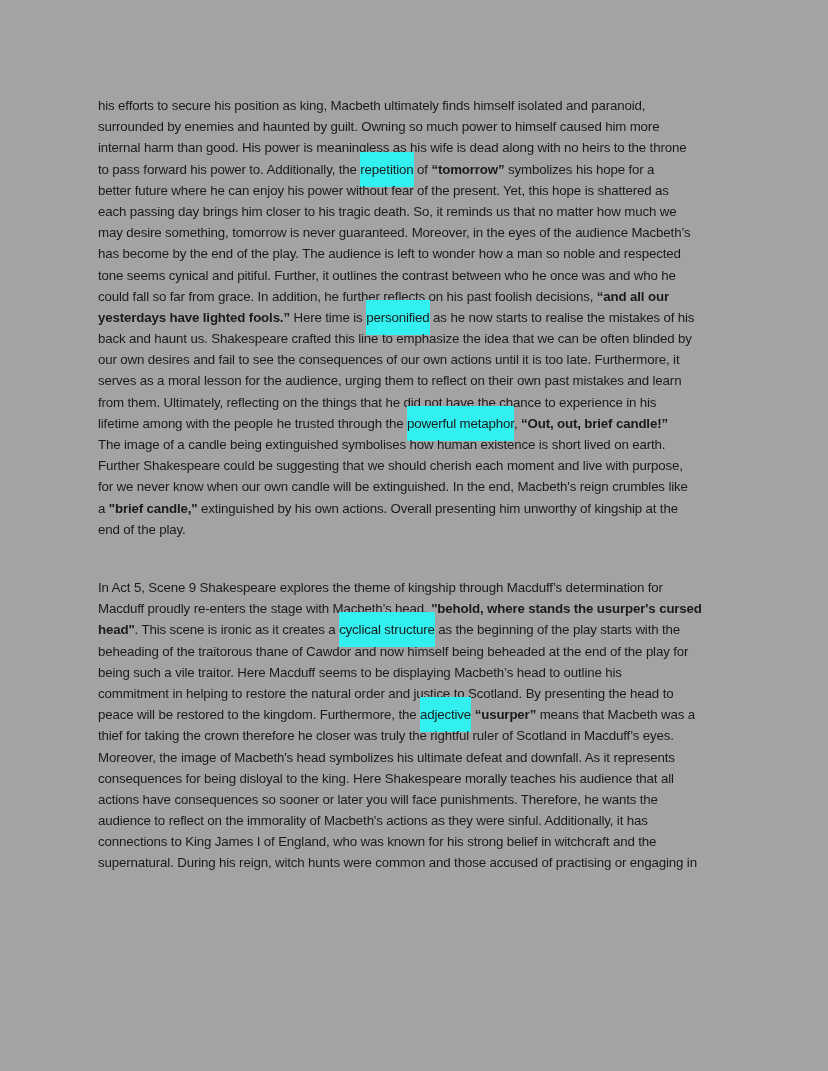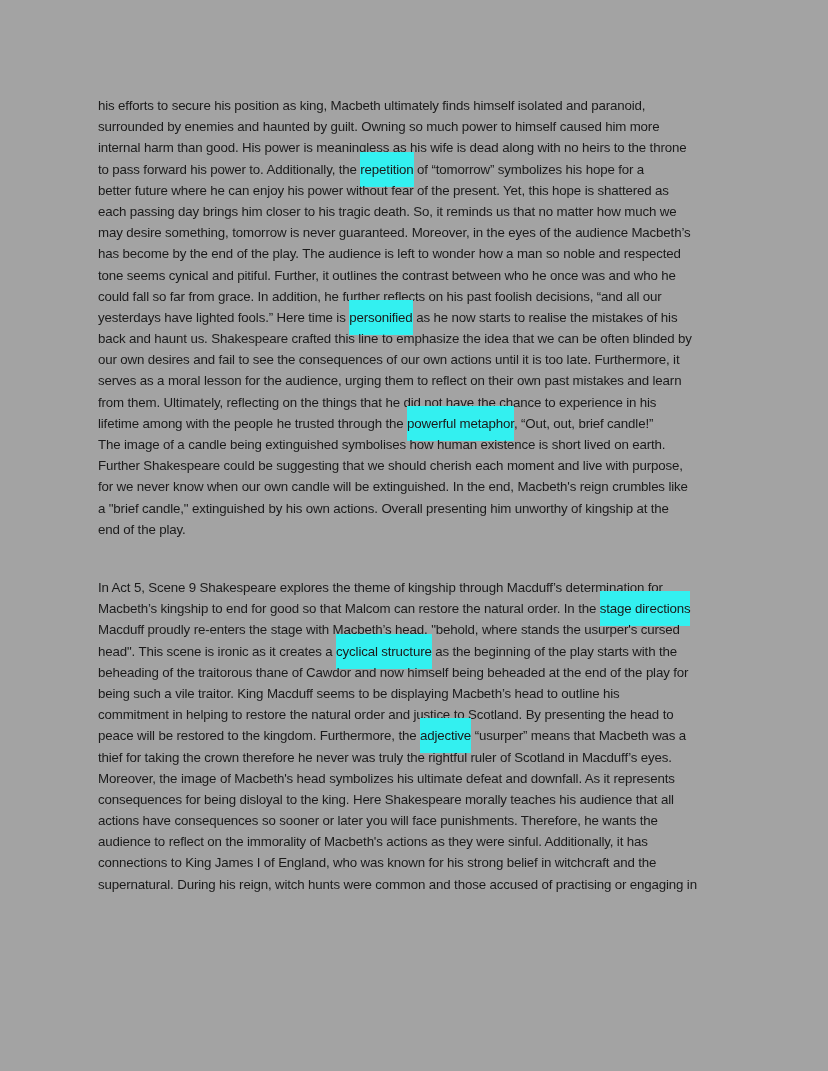--- a/index.html
+++ b/index.html
@@ -6,21 +6,21 @@
   body { width: 828px; height: 1071px; position: relative; overflow: hidden; }
   .page {
     position: absolute; left: 0; top: 0; width: 828px; height: 1071px; background: #a3a3a3;
   }
   .para { position: absolute; left: 98px; }
   .line {
     height: 21.2px; line-height: 21.2px; white-space: nowrap;
     font-family: "Liberation Sans", sans-serif; font-size: 13.3px; color: #1a1a1a;
     letter-spacing: -0.15px;
   }
-  .seg-bold { font-weight: normal; }
+  .seg-bold { font-weight: bold; }
   .seg-hl { background: #33f0f0; padding: 10px 0; }
 </style>
 </head>
 <body>
 
 <div class="page">
   <div class="para" id="para-0" style="top:95px;">
       <div class="line"><span>his efforts to secure his position as king, Macbeth ultimately finds himself isolated and paranoid,</span></div>
       <div class="line"><span>surrounded by enemies and haunted by guilt. Owning so much power to himself caused him more</span></div>
       <div class="line"><span>internal harm than good. His power is meaningless as his wife is dead along with no heirs to the throne</span></div>
@@ -38,28 +38,27 @@
       <div class="line"><span>from them. Ultimately, reflecting on the things that he did not have the chance to experience in his</span></div>
       <div class="line"><span>lifetime among with the people he trusted through the </span><span class="seg-hl">powerful metaphor</span><span>, </span><span class="seg-bold">“Out, out, brief candle!”</span></div>
       <div class="line"><span>The image of a candle being extinguished symbolises how human existence is short lived on earth.</span></div>
       <div class="line"><span>Further Shakespeare could be suggesting that we should cherish each moment and live with purpose,</span></div>
       <div class="line"><span>for we never know when our own candle will be extinguished. In the end, Macbeth's reign crumbles like</span></div>
       <div class="line"><span>a </span><span class="seg-bold">"brief candle,"</span><span> extinguished by his own actions. Overall presenting him unworthy of kingship at the</span></div>
       <div class="line"><span>end of the play.</span></div>
     </div>
   <div class="para" id="para-1" style="top:577px;">
       <div class="line"><span>In Act 5, Scene 9 Shakespeare explores the theme of kingship through Macduff’s determination for</span></div>
-      <div class="line"><span>Macbeth’s kingship to end for good so that Malcom can restore the natural order. In the </span><span class="seg-hl">stage directions</span></div>
       <div class="line"><span>Macduff proudly re-enters the stage with Macbeth’s head, </span><span class="seg-bold">"behold, where stands the usurper's cursed</span></div>
       <div class="line"><span class="seg-bold">head"</span><span>. This scene is ironic as it creates a </span><span class="seg-hl">cyclical structure</span><span> as the beginning of the play starts with the</span></div>
       <div class="line"><span>beheading of the traitorous thane of Cawdor and now himself being beheaded at the end of the play for</span></div>
-      <div class="line"><span>being such a vile traitor. King Macduff seems to be displaying Macbeth’s head to outline his</span></div>
+      <div class="line"><span>being such a vile traitor. Here Macduff seems to be displaying Macbeth’s head to outline his</span></div>
       <div class="line"><span>commitment in helping to restore the natural order and justice to Scotland. By presenting the head to</span></div>
       <div class="line"><span>peace will be restored to the kingdom. Furthermore, the </span><span class="seg-hl">adjective</span><span> </span><span class="seg-bold">“usurper”</span><span> means that Macbeth was a</span></div>
-      <div class="line"><span>thief for taking the crown therefore he never was truly the rightful ruler of Scotland in Macduff’s eyes.</span></div>
+      <div class="line"><span>thief for taking the crown therefore he closer was truly the rightful ruler of Scotland in Macduff’s eyes.</span></div>
       <div class="line"><span>Moreover, the image of Macbeth's head symbolizes his ultimate defeat and downfall. As it represents</span></div>
       <div class="line"><span>consequences for being disloyal to the king. Here Shakespeare morally teaches his audience that all</span></div>
       <div class="line"><span>actions have consequences so sooner or later you will face punishments. Therefore, he wants the</span></div>
       <div class="line"><span>audience to reflect on the immorality of Macbeth's actions as they were sinful. Additionally, it has</span></div>
       <div class="line"><span>connections to King James I of England, who was known for his strong belief in witchcraft and the</span></div>
       <div class="line"><span>supernatural. During his reign, witch hunts were common and those accused of practising or engaging in</span></div>
     </div>
 </div>
 
 </body></html>

